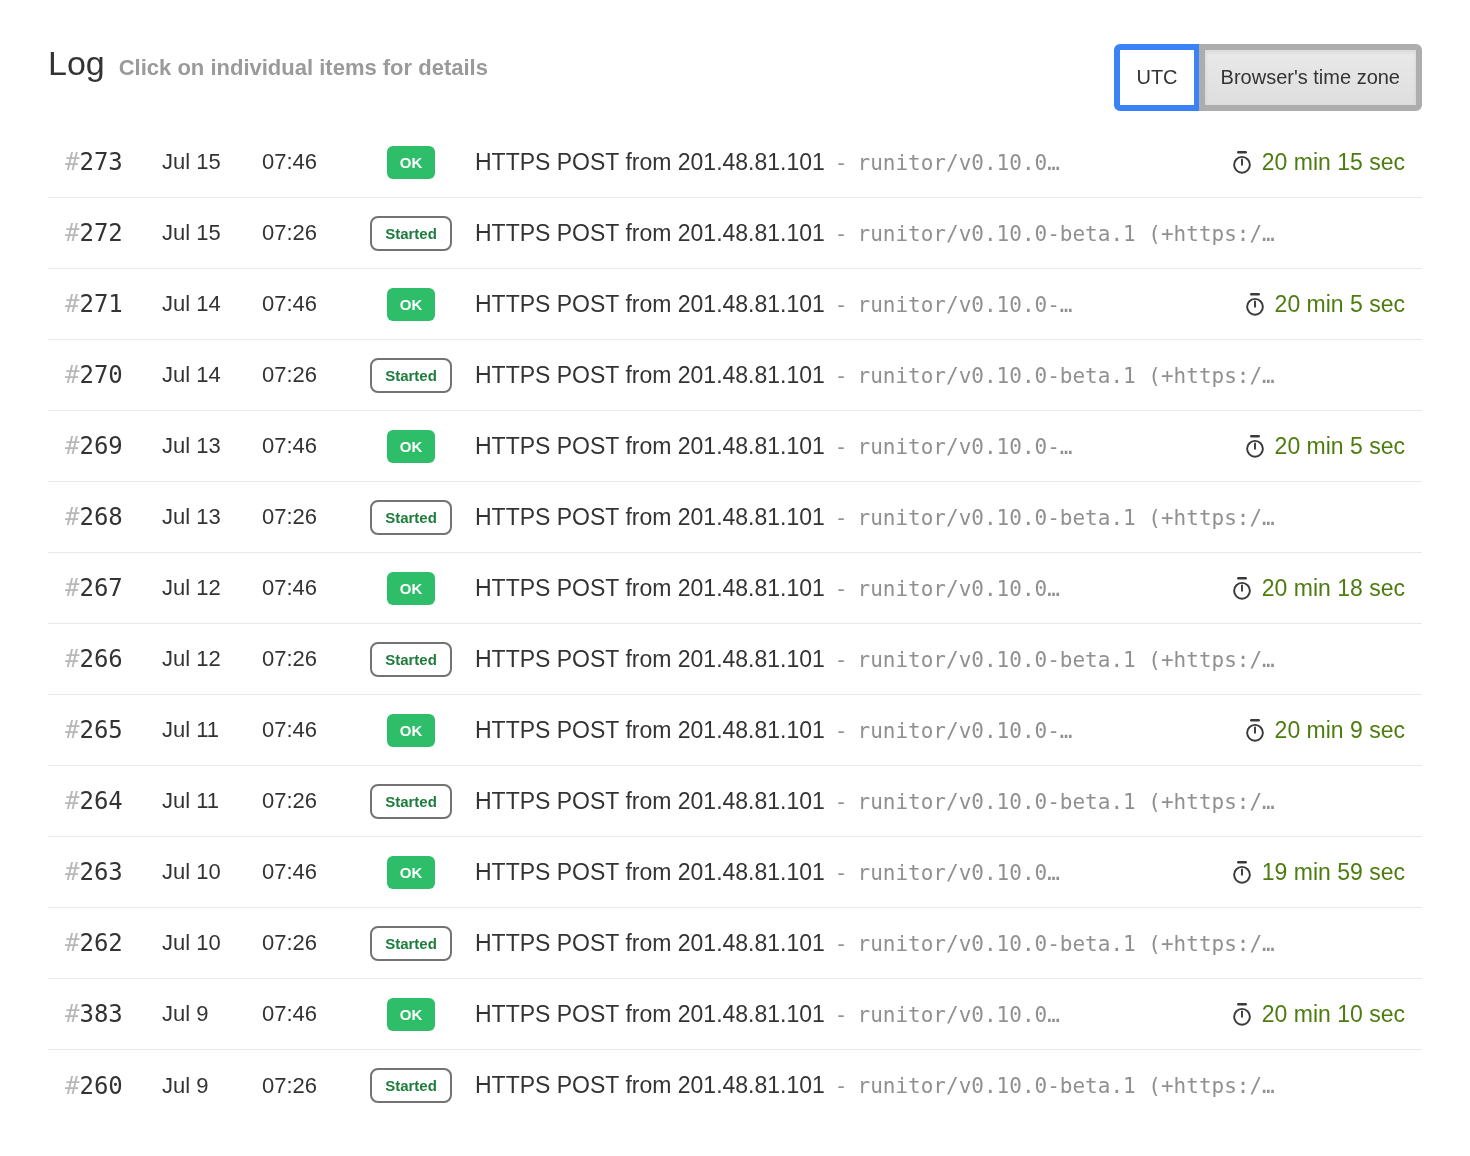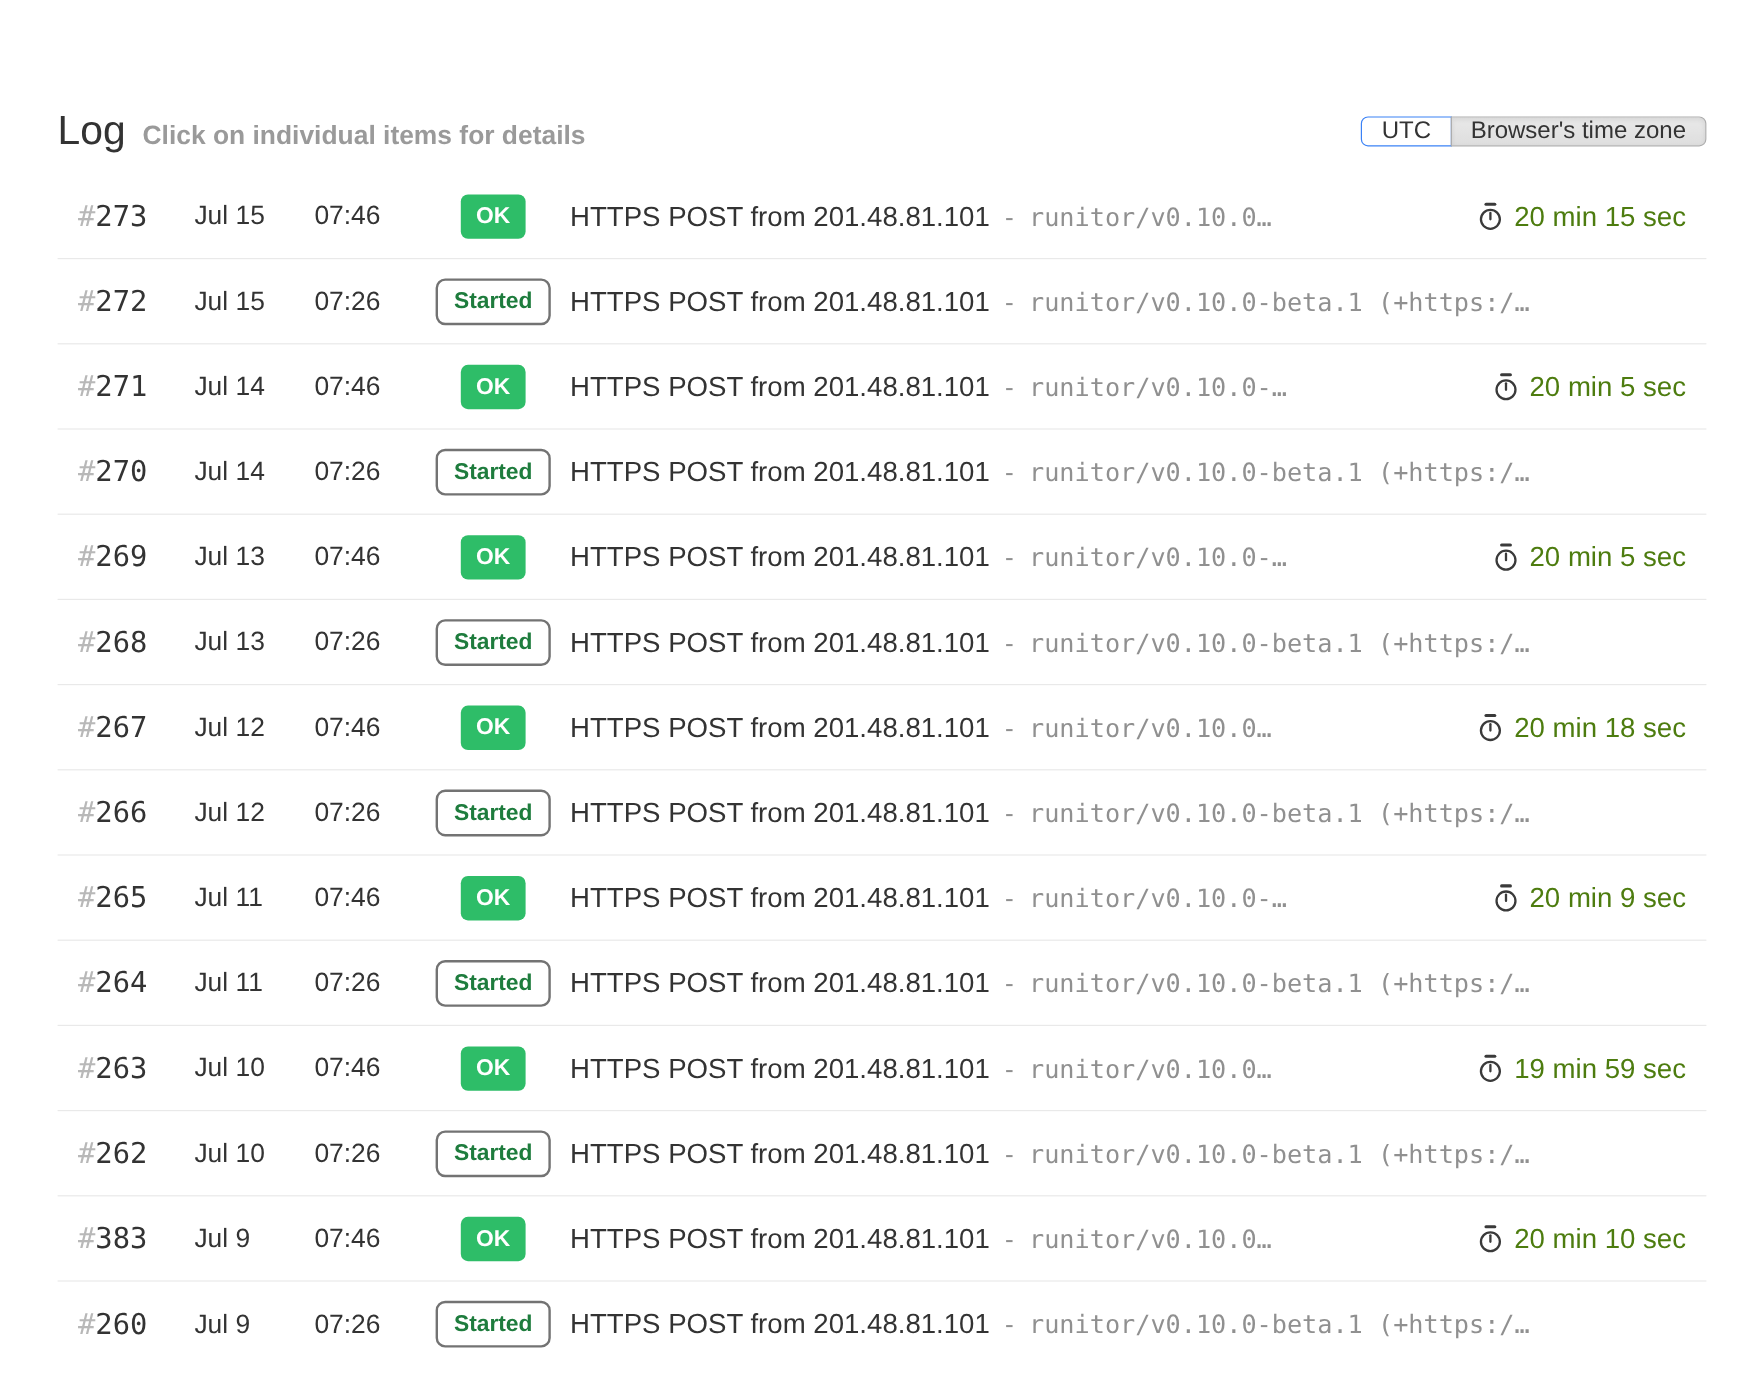--- a/index.html
+++ b/index.html
@@ -1,47 +1,47 @@
 <!DOCTYPE html>
 <html><head>
 <meta charset="utf-8">
 <style>
   * { margin:0; padding:0; box-sizing:border-box; }
   html,body { width:1470px; height:1156px; background:#fff; overflow:hidden;
               font-family:"Liberation Sans", sans-serif; }
   .container { padding:44px 48px 0 48px; }
 
   
-  .header { display:flex; justify-content:space-between; align-items:center; margin-bottom:16px;margin-top:46px; }
+  .header { display:flex; justify-content:space-between; align-items:flex-start; margin-bottom:16px; }
   .title-group { display:flex; align-items:baseline; }
   .page-title { font-size:34px; color:#333; font-weight:400; }
   .page-subtitle { font-size:22px; color:#9a9a9a; margin-left:14px; font-weight:700; }
 
   .tz-toggle { display:flex; }
   .tz-btn { font-family:"Liberation Sans", sans-serif; font-size:20px; color:#333;
-            background:#fff; border:1px solid #3b82f6; padding:0 16px; cursor:pointer; }
+            background:#fff; border:6px solid #3b82f6; padding:16px 16px; cursor:pointer; }
   .tz-btn:first-child { border-radius:6px 0 0 6px; }
   .tz-btn:last-child { border-radius:0 6px 6px 0; margin-left:-1px; }
   .tz-btn.active { background:linear-gradient(#e9e9e9,#dedede); border-color:#adadad;
                    box-shadow:inset 0 2px 4px rgba(0,0,0,0.08); }
 
   
   .row { display:grid; grid-template-columns:97px 100px 85px 128px minmax(0,1fr) auto;
          align-items:center; height:71px; border-bottom:1px solid #e9e9e9;
          padding:0 17px; cursor:pointer; }
   .row:last-child { border-bottom:none; }
 
   .cell-id { font-family:"DejaVu Sans Mono", monospace; font-size:24px; }
   .cell-id .hash { color:#b8b8b8; }
   .cell-id .num { color:#333; }
 
   .cell-date, .cell-time { font-size:22px; color:#333; }
 
   .badge-cell { text-align:center; }
-  .badge { display:inline-block; font-size:19px; font-weight:700; line-height:1; }
+  .badge { display:inline-block; font-size:15px; font-weight:700; line-height:1; }
   .badge.ok { background:#2ebd68; color:#fff; padding:9px 13px; border-radius:6px; border:none; }
   .badge.started { background:#fff; color:#1e7c3d; border:2px solid #737373;
                    padding:8px 13px; border-radius:8px; }
 
   .cell-desc { display:flex; align-items:baseline; overflow:hidden; white-space:nowrap;
                font-size:23px; color:#333; padding-right:18px; }
   .cell-desc .sep { font-family:"DejaVu Sans Mono", monospace; font-size:21px; color:#909090;
                     margin:0 10px; }
   .cell-desc .agent { font-family:"DejaVu Sans Mono", monospace; font-size:21px; color:#909090; }
 

